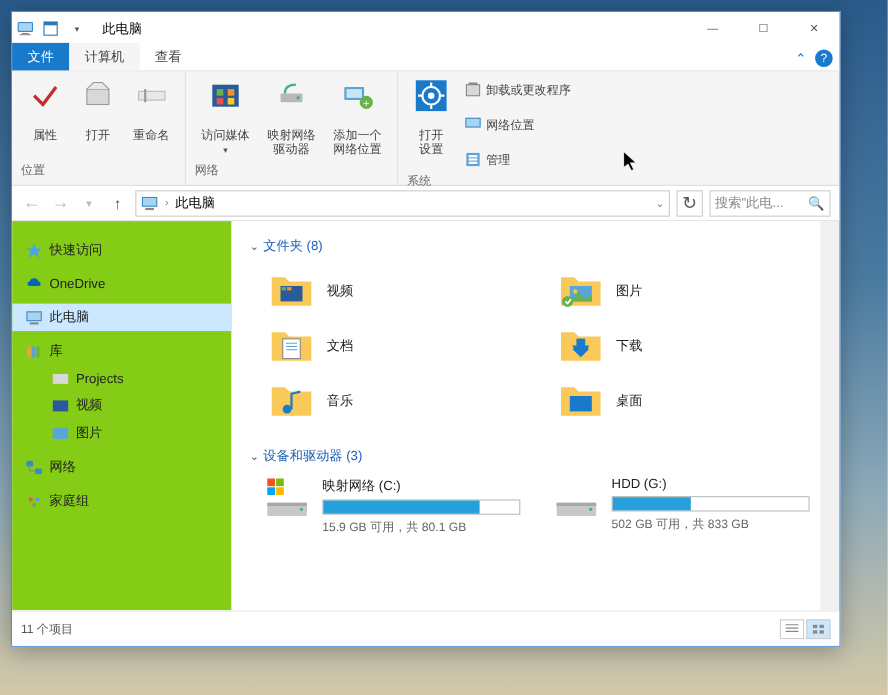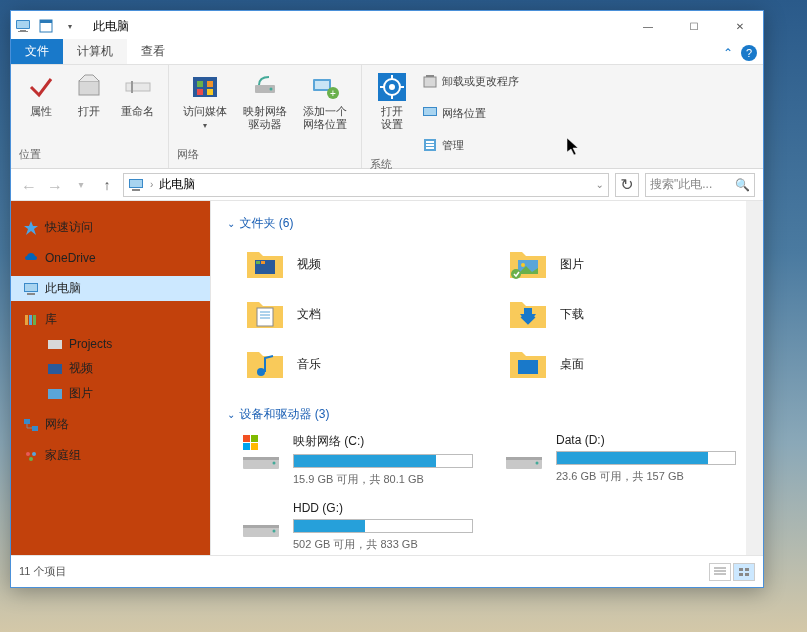--- a/index.html
+++ b/index.html
@@ -17,34 +17,34 @@
 .tab.file { background: #1979ca; color: #fff; }
 .tab.active { background: #f5f5f5; }
 .tab-help { position: absolute; right: 6px; top: 4px; display: flex; gap: 8px; align-items: center; }
 .help-circle { width: 16px; height: 16px; border-radius: 50%; background: #1979ca; color: #fff; font-size: 11px; display: flex; align-items: center; justify-content: center; }
 .ribbon { height: 104px; background: #f5f5f5; display: flex; border-bottom: 1px solid #dadada; }
 .ribbon-group { display: flex; flex-direction: column; padding: 4px 8px; border-right: 1px solid #e1e1e1; }
 .ribbon-group-content { flex: 1; display: flex; align-items: flex-start; gap: 4px; }
 .ribbon-group-label { text-align: left; font-size: 11px; color: #666; padding: 2px 0; }
 .ribbon-btn-large { display: flex; flex-direction: column; align-items: center; padding: 2px 6px; cursor: pointer; min-width: 44px; }
 .ribbon-btn-large .icon { width: 32px; height: 32px; display: flex; align-items: center; justify-content: center; }
-.ribbon-btn-large .label { font-size: 11px; color: #444; text-align: center; margin-top: 2px; line-height: 1.2; }
+.ribbon-btn-large .label { font-size: 11px; color: #444; text-align: center; margin-top: 14px; line-height: 1.2; }
 .ribbon-btn-small { display: flex; align-items: center; gap: 4px; padding: 2px 4px; cursor: pointer; font-size: 11px; color: #444; }
 .ribbon-btn-small .icon { width: 16px; height: 16px; }
 .ribbon-small-col { display: flex; flex-direction: column; gap: 12px; padding-top: 2px; }
 .addressbar { height: 32px; background: #fff; display: flex; align-items: center; padding: 0 8px; gap: 6px; border-bottom: 1px solid #e5e5e5; }
 .nav-arrow { width: 20px; height: 20px; color: #bbb; font-size: 16px; display: flex; align-items: center; justify-content: center; }
 .nav-up { width: 20px; height: 20px; color: #555; font-size: 14px; display: flex; align-items: center; justify-content: center; }
 .address-field { flex: 1; height: 24px; border: 1px solid #ccc; display: flex; align-items: center; padding: 0 4px; gap: 6px; font-size: 12px; }
 .address-field .chev { color: #888; font-size: 10px; }
 .refresh-btn { width: 24px; height: 24px; border: 1px solid #ccc; display: flex; align-items: center; justify-content: center; color: #555; }
 .search-field { width: 110px; height: 24px; border: 1px solid #ccc; display: flex; align-items: center; padding: 0 4px; font-size: 12px; color: #888; }
 .search-field .placeholder { flex: 1; overflow: hidden; white-space: nowrap; }
 .content { flex: 1; display: flex; overflow: hidden; }
-.sidebar { width: 200px; background: #c2410c; padding: 8px 0; overflow-y: auto; font-size: 12px; border-right: 1px solid #e5e5e5; }
+.sidebar { width: 200px; background: #84cc16; padding: 8px 0; overflow-y: auto; font-size: 12px; border-right: 1px solid #e5e5e5; }
 .side-item { display: flex; align-items: center; gap: 6px; padding: 4px 8px 4px 20px; cursor: pointer; color: #222; }
 .side-item.root { padding-left: 12px; margin-top: 6px; }
 .side-item.selected { background: #cce8ff; }
 .side-item .si-icon { width: 16px; height: 16px; flex-shrink: 0; }
 .main { flex: 1; background: #fff; overflow-y: auto; padding: 8px 16px; position: relative; }
 .section-header { display: flex; align-items: center; gap: 4px; font-size: 12px; color: #1a5fb4; padding: 6px 0; cursor: pointer; }
 .section-header .chev { font-size: 10px; }
 .folder-grid { display: grid; grid-template-columns: 1fr 1fr; gap: 6px 20px; padding: 4px 0 14px 14px; }
 .folder-item { display: flex; align-items: center; gap: 12px; padding: 4px; cursor: pointer; }
 .folder-icon { width: 40px; height: 36px; flex-shrink: 0; }
@@ -312,21 +312,21 @@
             <circle cx="11" cy="6" r="2" fill="#5aa5d8"></circle>
             <circle cx="8" cy="11" r="2" fill="#6ab04c"></circle>
           </svg>
           <span>家庭组</span>
         </div>
     </div>
 
     <div class="main">
       <div class="section-header">
           <span class="chev">⌄</span>
-          <span>文件夹 (6)</span>
+          <span>文件夹 (8)</span>
         </div>
       <div class="folder-grid">
         <div class="folder-item">
             <svg class="folder-icon" viewBox="0 0 40 36">
               <path d="M2 8 L2 32 L38 32 L38 10 L18 10 L14 6 L2 6 Z" fill="#f9ca5a"></path>
               <rect x="10" y="14" width="20" height="14" fill="#2a5a9a"></rect>
               <rect x="11" y="15" width="4" height="3" fill="#6ab04c"></rect>
               <rect x="16" y="15" width="4" height="3" fill="#f0932b"></rect>
             </svg>
             <span class="folder-label">视频</span>
@@ -400,34 +400,20 @@
          <div class="drive-text">15.9 GB 可用，共 80.1 GB</div>
        </div>
      </div>
           <div class="drive-item">
        <svg class="drive-icon" viewBox="0 0 40 40">
               <rect x="2" y="24" width="36" height="12" fill="#c8c8c8" rx="1"></rect>
               <rect x="2" y="24" width="36" height="3" fill="#a8a8a8"></rect>
               <circle cx="33" cy="30" r="1.5" fill="#4a9"></circle>
             </svg>
        <div class="drive-info">
-         <div class="drive-name">Data (D:)</div>
-         <div class="drive-bar">
-                <div class="drive-bar-fill" style="width:85%"></div>
-              </div>
-         <div class="drive-text">23.6 GB 可用，共 157 GB</div>
-       </div>
-     </div>
-          <div class="drive-item">
-       <svg class="drive-icon" viewBox="0 0 40 40">
-              <rect x="2" y="24" width="36" height="12" fill="#c8c8c8" rx="1"></rect>
-              <rect x="2" y="24" width="36" height="3" fill="#a8a8a8"></rect>
-              <circle cx="33" cy="30" r="1.5" fill="#4a9"></circle>
-            </svg>
-       <div class="drive-info">
          <div class="drive-name">HDD (G:)</div>
          <div class="drive-bar">
                 <div class="drive-bar-fill" style="width:40%"></div>
               </div>
          <div class="drive-text">502 GB 可用，共 833 GB</div>
        </div>
      </div>
         </div>
 
       <div class="scrollbar"></div>

